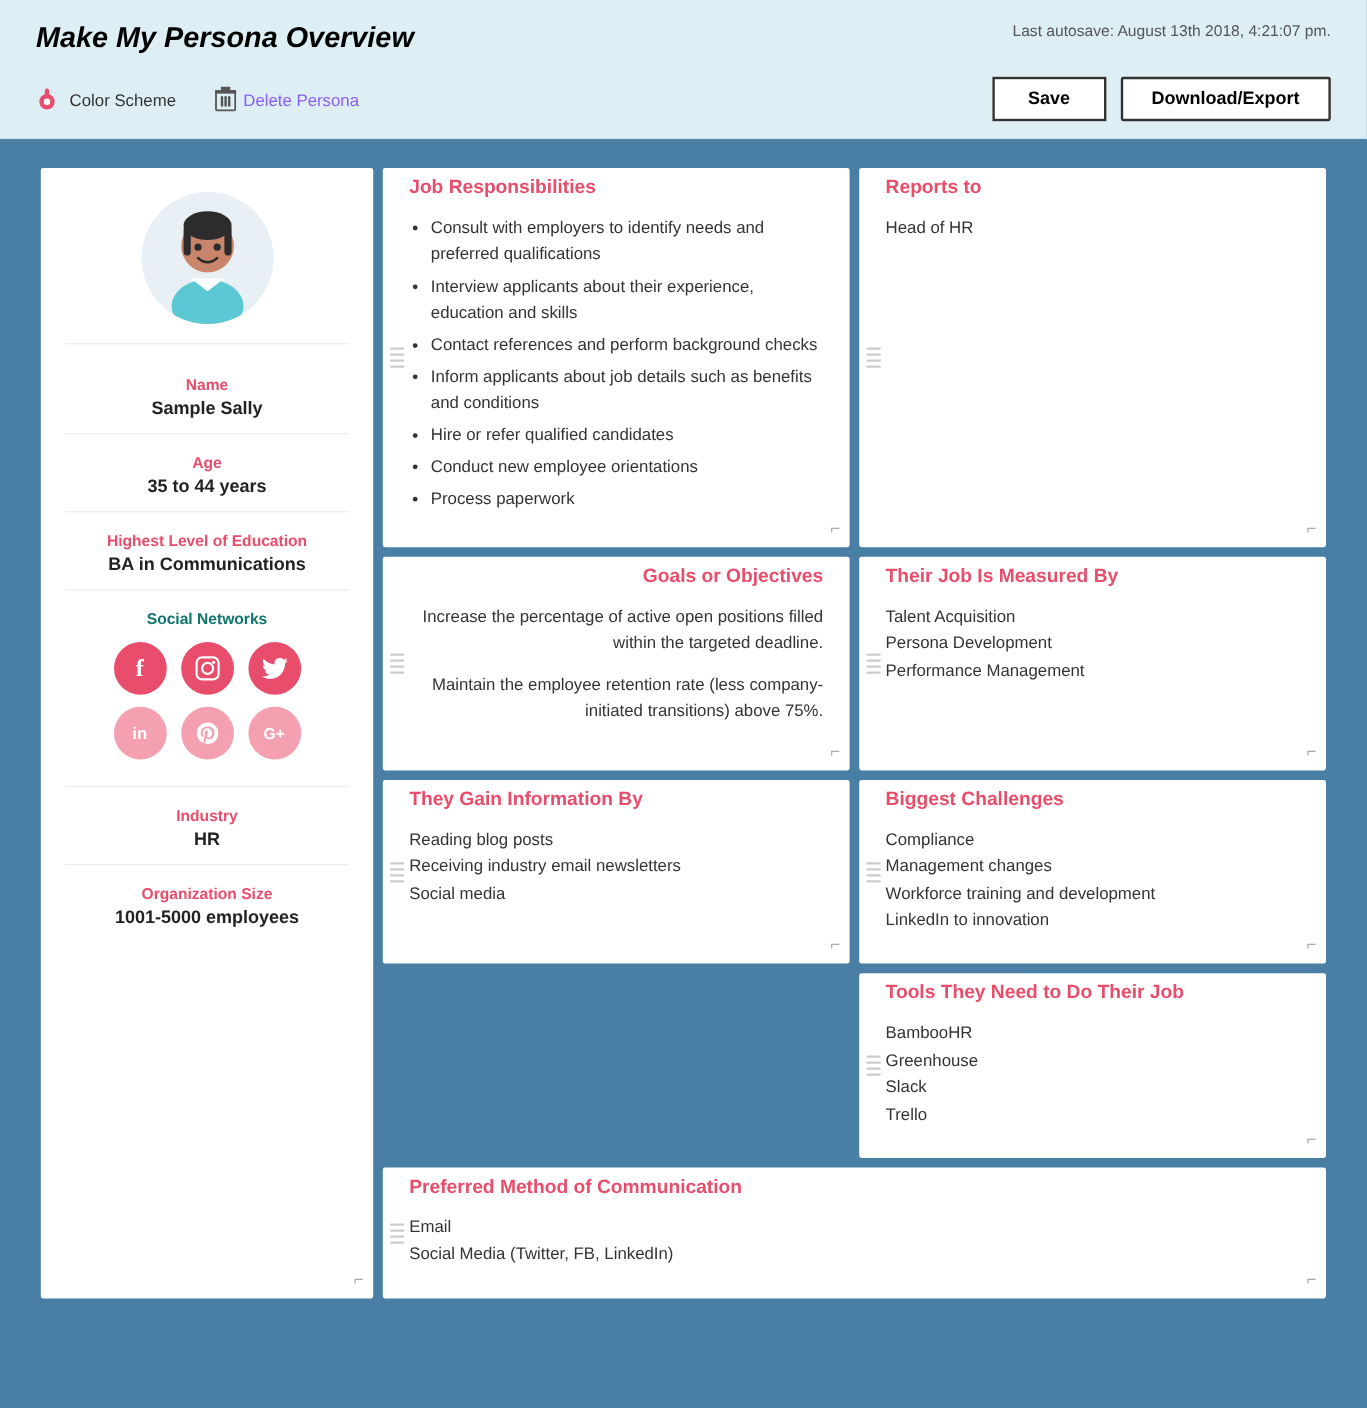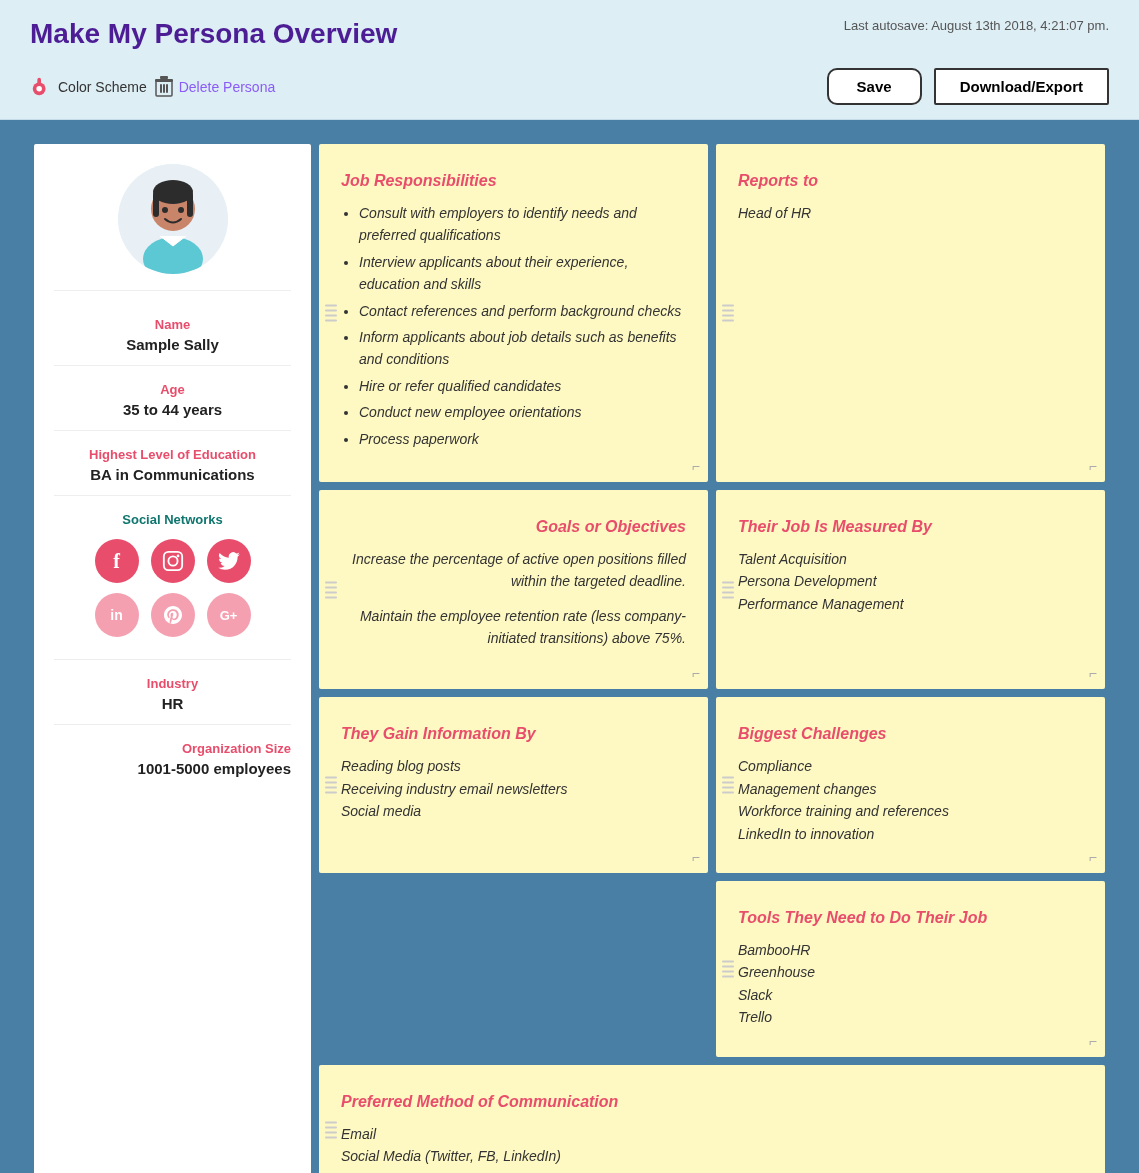--- a/index.html
+++ b/index.html
@@ -4,34 +4,35 @@
   <style>
     * { box-sizing: border-box; margin: 0; padding: 0; }
     body {
       font-family: 'Segoe UI', Arial, sans-serif;
       background: #4a7fa5;
       min-height: 1173px;
       width: 1139px;
     }
 
     .header-title {
-      font-size: 28px;
+      font-size: 24px;
       font-weight: 700;
-      color: #4c1d95;
+      color: #000000;
+      font-style: italic;
     }
 
     .autosave {
       font-size: 13px;
       color: #555;
     }
 
     .header-left-actions {
       display: flex;
       align-items: center;
-      gap: 8px;
+      gap: 32px;
     }
 
     .color-scheme-btn {
       display: flex;
       align-items: center;
       gap: 6px;
       background: none;
       border: none;
       cursor: pointer;
       font-size: 14px;
@@ -54,21 +55,21 @@
       gap: 12px;
     }
 
     .btn-save {
       padding: 8px 28px;
       border: 2px solid #333;
       background: white;
       font-size: 15px;
       font-weight: 600;
       cursor: pointer;
-      border-radius: 10px;
+      border-radius: 0;
     }
 
     .btn-download {
       padding: 8px 24px;
       border: 2px solid #333;
       background: white;
       font-size: 15px;
       font-weight: 600;
       cursor: pointer;
       border-radius: 2px;
@@ -191,26 +192,25 @@
       font-weight: 700;
       cursor: pointer;
     }
 
     .social-icon.light {
       background: #f5a0b0;
     }
 
     
     .grid-cell {
-      background: #fef9c3;
+      background: #ffffff;
       margin: 4px;
       border-radius: 2px;
-      padding: 28px 22px;
+      padding: 8px 22px;
       position: relative;
-      font-style: italic;
     }
 
     .grid-cell::after {
       content: '⌐';
       position: absolute;
       bottom: 8px;
       right: 8px;
       color: #aaa;
       font-size: 14px;
     }
@@ -388,21 +388,21 @@
           </div>
           <div class="social-icon light" title="Google+" style="background:#f5a0b0; font-size:13px; font-weight:700;">G+</div>
         </div>
       </div>
 
       <div class="info-block">
         <div class="info-label">Industry</div>
         <div class="info-value">HR</div>
       </div>
 
-      <div class="info-block" style="border-bottom:none;text-align:right;">
+      <div class="info-block" style="border-bottom:none;">
         <div class="info-label">Organization Size</div>
         <div class="info-value">1001-5000 employees</div>
       </div>
     </div>
 
     <div class="grid-cell" style="grid-column:2; grid-row:1; position:relative;">
       <div class="drag-dots">
         <span></span>
           <span></span>
           <span></span>
@@ -473,21 +473,21 @@
         <span></span>
           <span></span>
           <span></span>
           <span></span>
       </div>
       <div class="cell-title">Biggest Challenges</div>
       <div class="cell-content">
         <div id="challenges-list">
             <div>Compliance</div>
             <div>Management changes</div>
-            <div>Workforce training and references</div>
+            <div>Workforce training and development</div>
             <div>LinkedIn to innovation</div>
           </div>
       </div>
     </div>
 
     <div class="grid-cell" style="grid-column:2; grid-row:3; position:relative;">
       <div class="drag-dots">
         <span></span>
           <span></span>
           <span></span>

